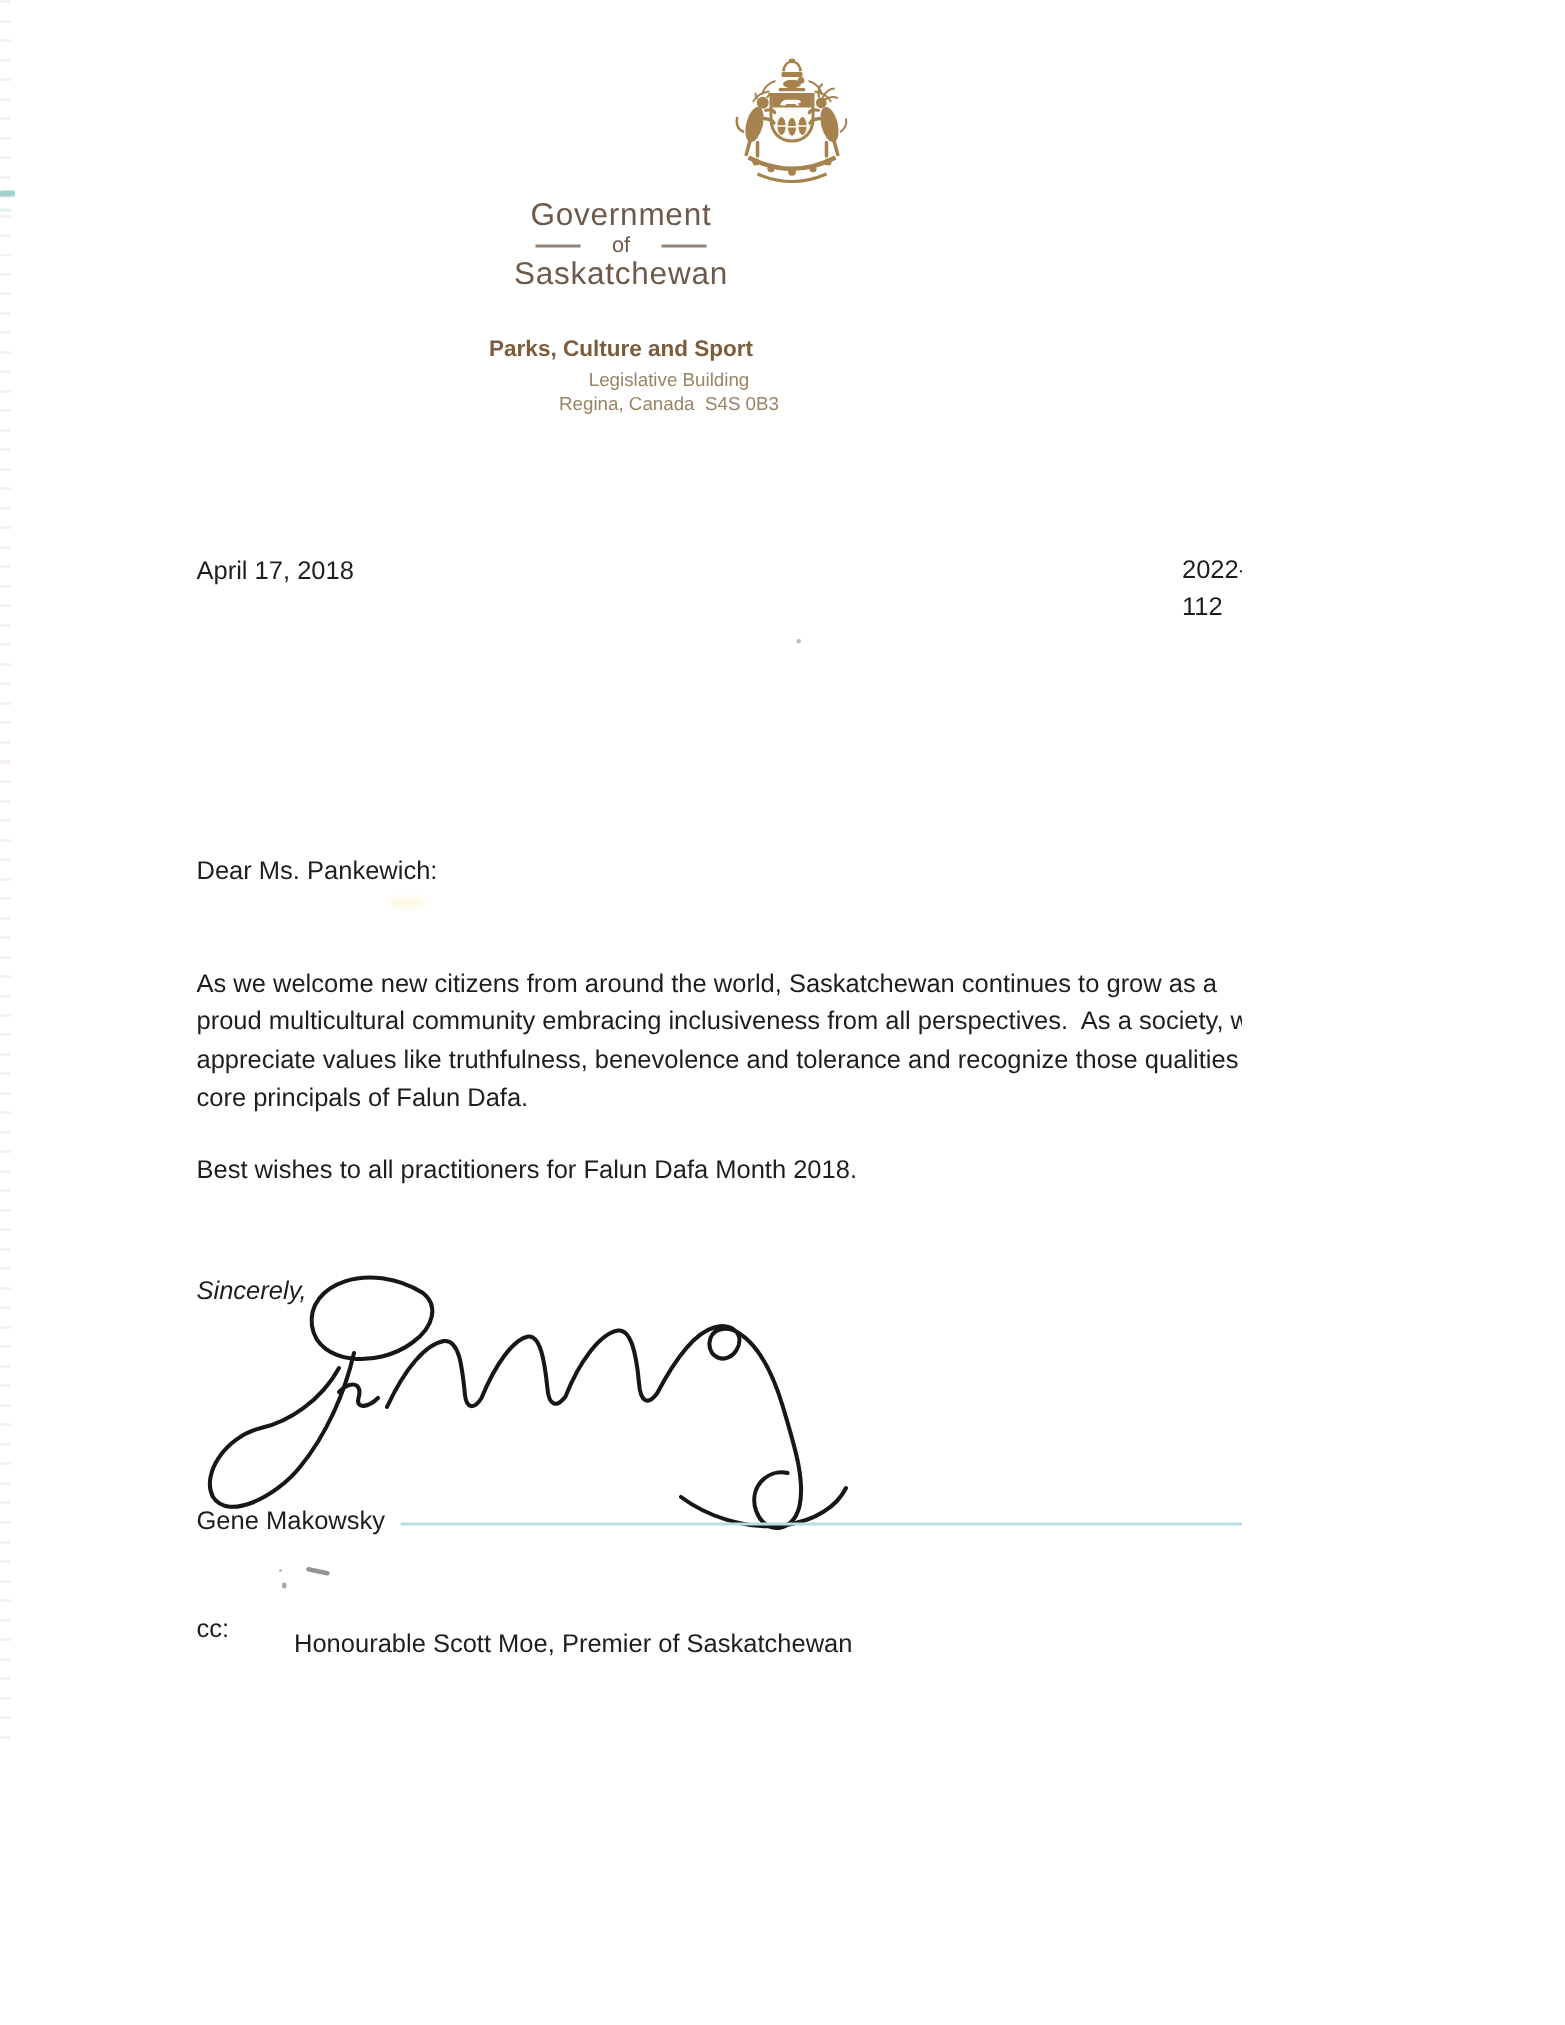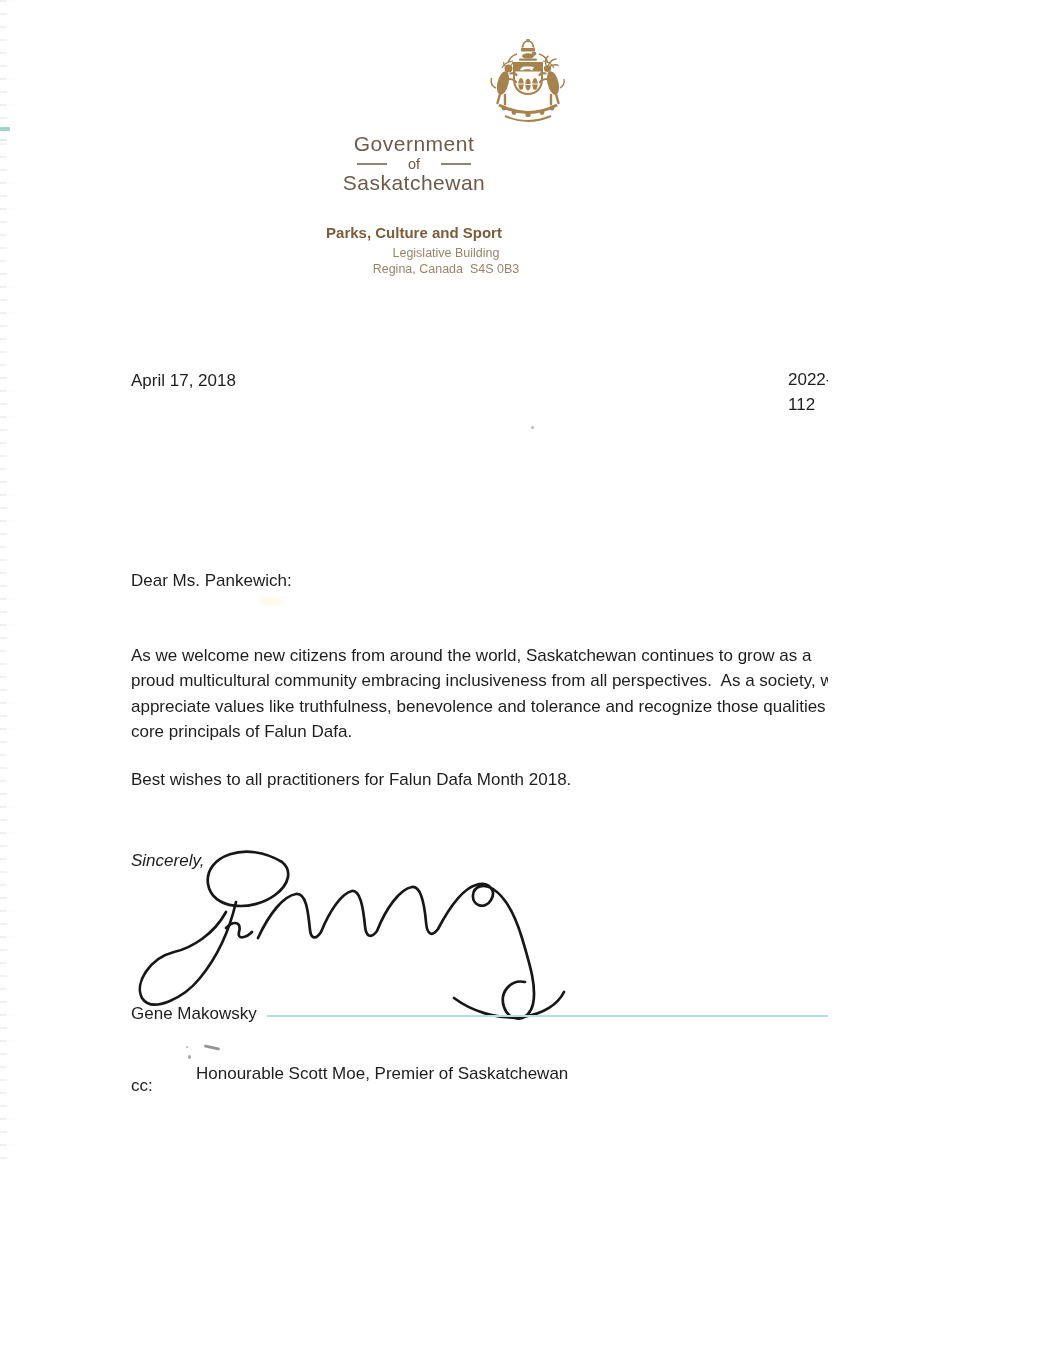--- a/index.html
+++ b/index.html
@@ -28,21 +28,21 @@
   .para{white-space:pre-wrap;width:830px;}
   .date-line{left:131px;top:368px;}
   .ref-line{left:788px;top:367px;}
   .salutation{left:131px;top:568px;}
   .para1{left:131px;top:643px;}
   .para2{left:131px;top:767px;}
   .sincerely{left:131px;top:848px;font-style:italic;}
   .signer-name{left:131px;top:1001px;}
   .sig-underline{left:267px;top:1015px;width:776px;height:2px;background:var(--underline-blue,#b7dde2);}
   .cc-label{left:131px;top:1073px;}
-  .cc-recipient{left:196px;top:1061px;}
+  .cc-recipient{left:196px;top:1083px;}
   .crest{left:483px;top:39px;width:90px;height:88px;}
   .signature{left:118px;top:840px;width:460px;height:200px;}
   
   .edge-strip{left:0;top:0;width:7px;height:1160px;
     background:repeating-linear-gradient(to bottom, rgba(225,190,190,.28) 0 2px, rgba(255,255,255,0) 2px 13px);
     opacity:.85;}
   .edge-teal{left:0;top:127px;width:10px;height:4px;background:#7ecab8;opacity:.75;border-radius:1px;}
   .edge-teal2{left:0;top:139px;width:7px;height:2px;background:#9fd8c8;opacity:.35;}
   .speck-dot{left:531px;top:426px;width:3px;height:3px;background:rgba(120,120,120,.5);border-radius:50%;}
   .smudge-yellow{left:258px;top:598px;width:26px;height:7px;background:rgba(250,240,190,.45);filter:blur(2px);border-radius:50%;}

